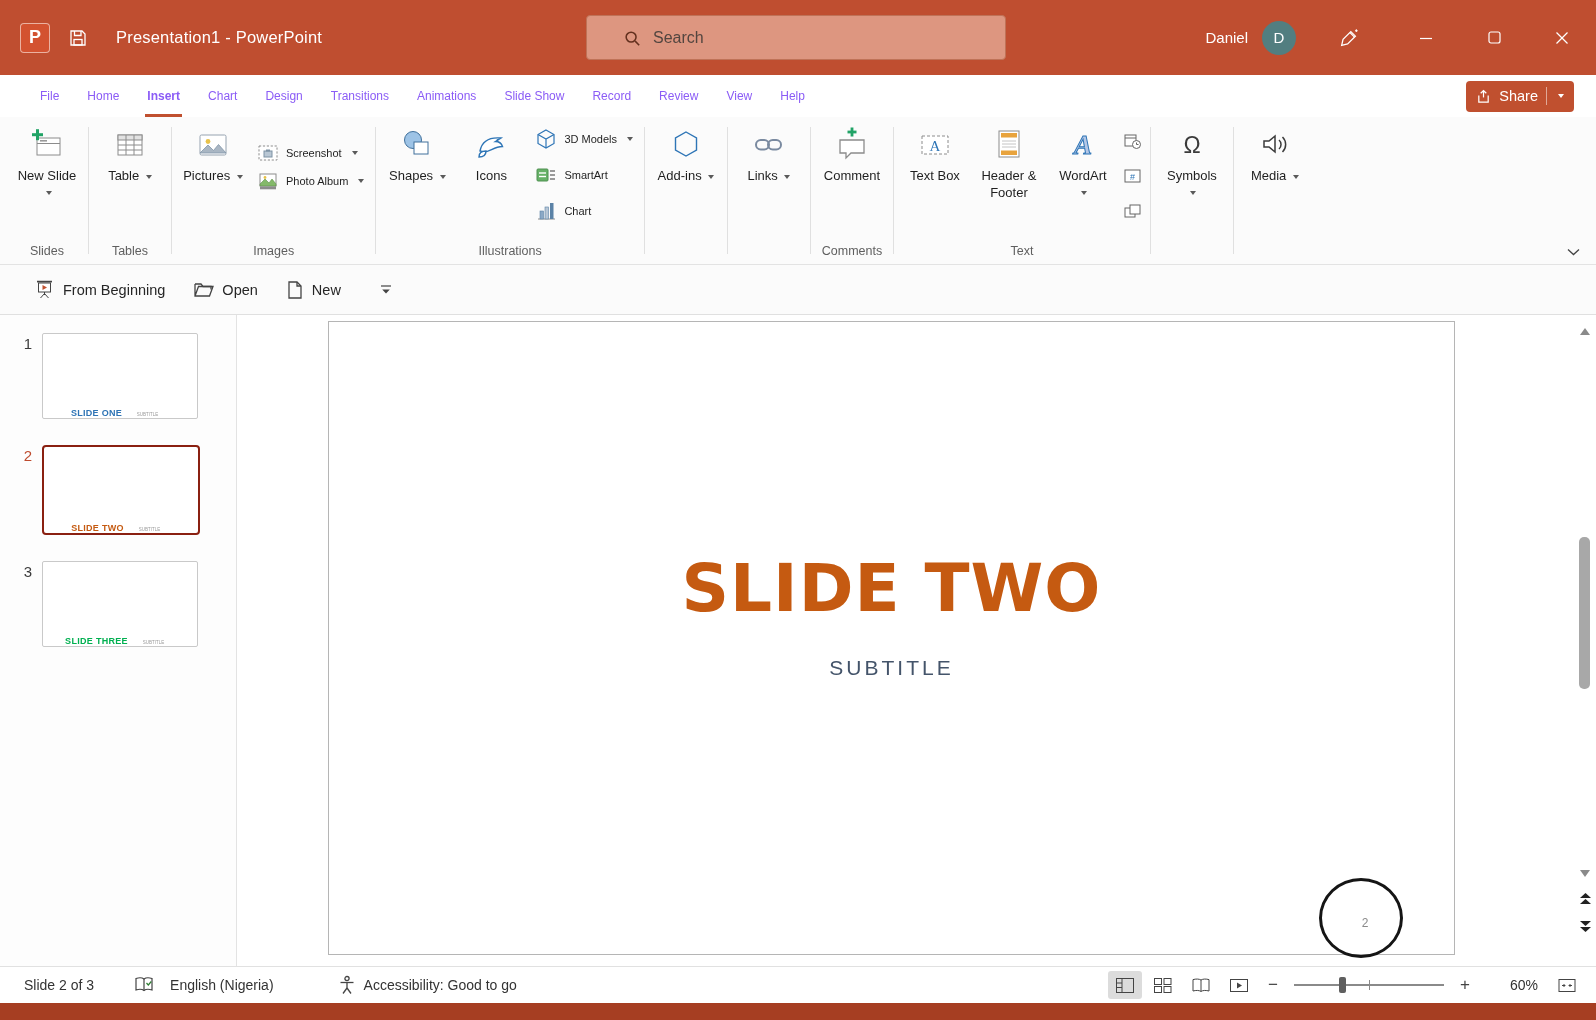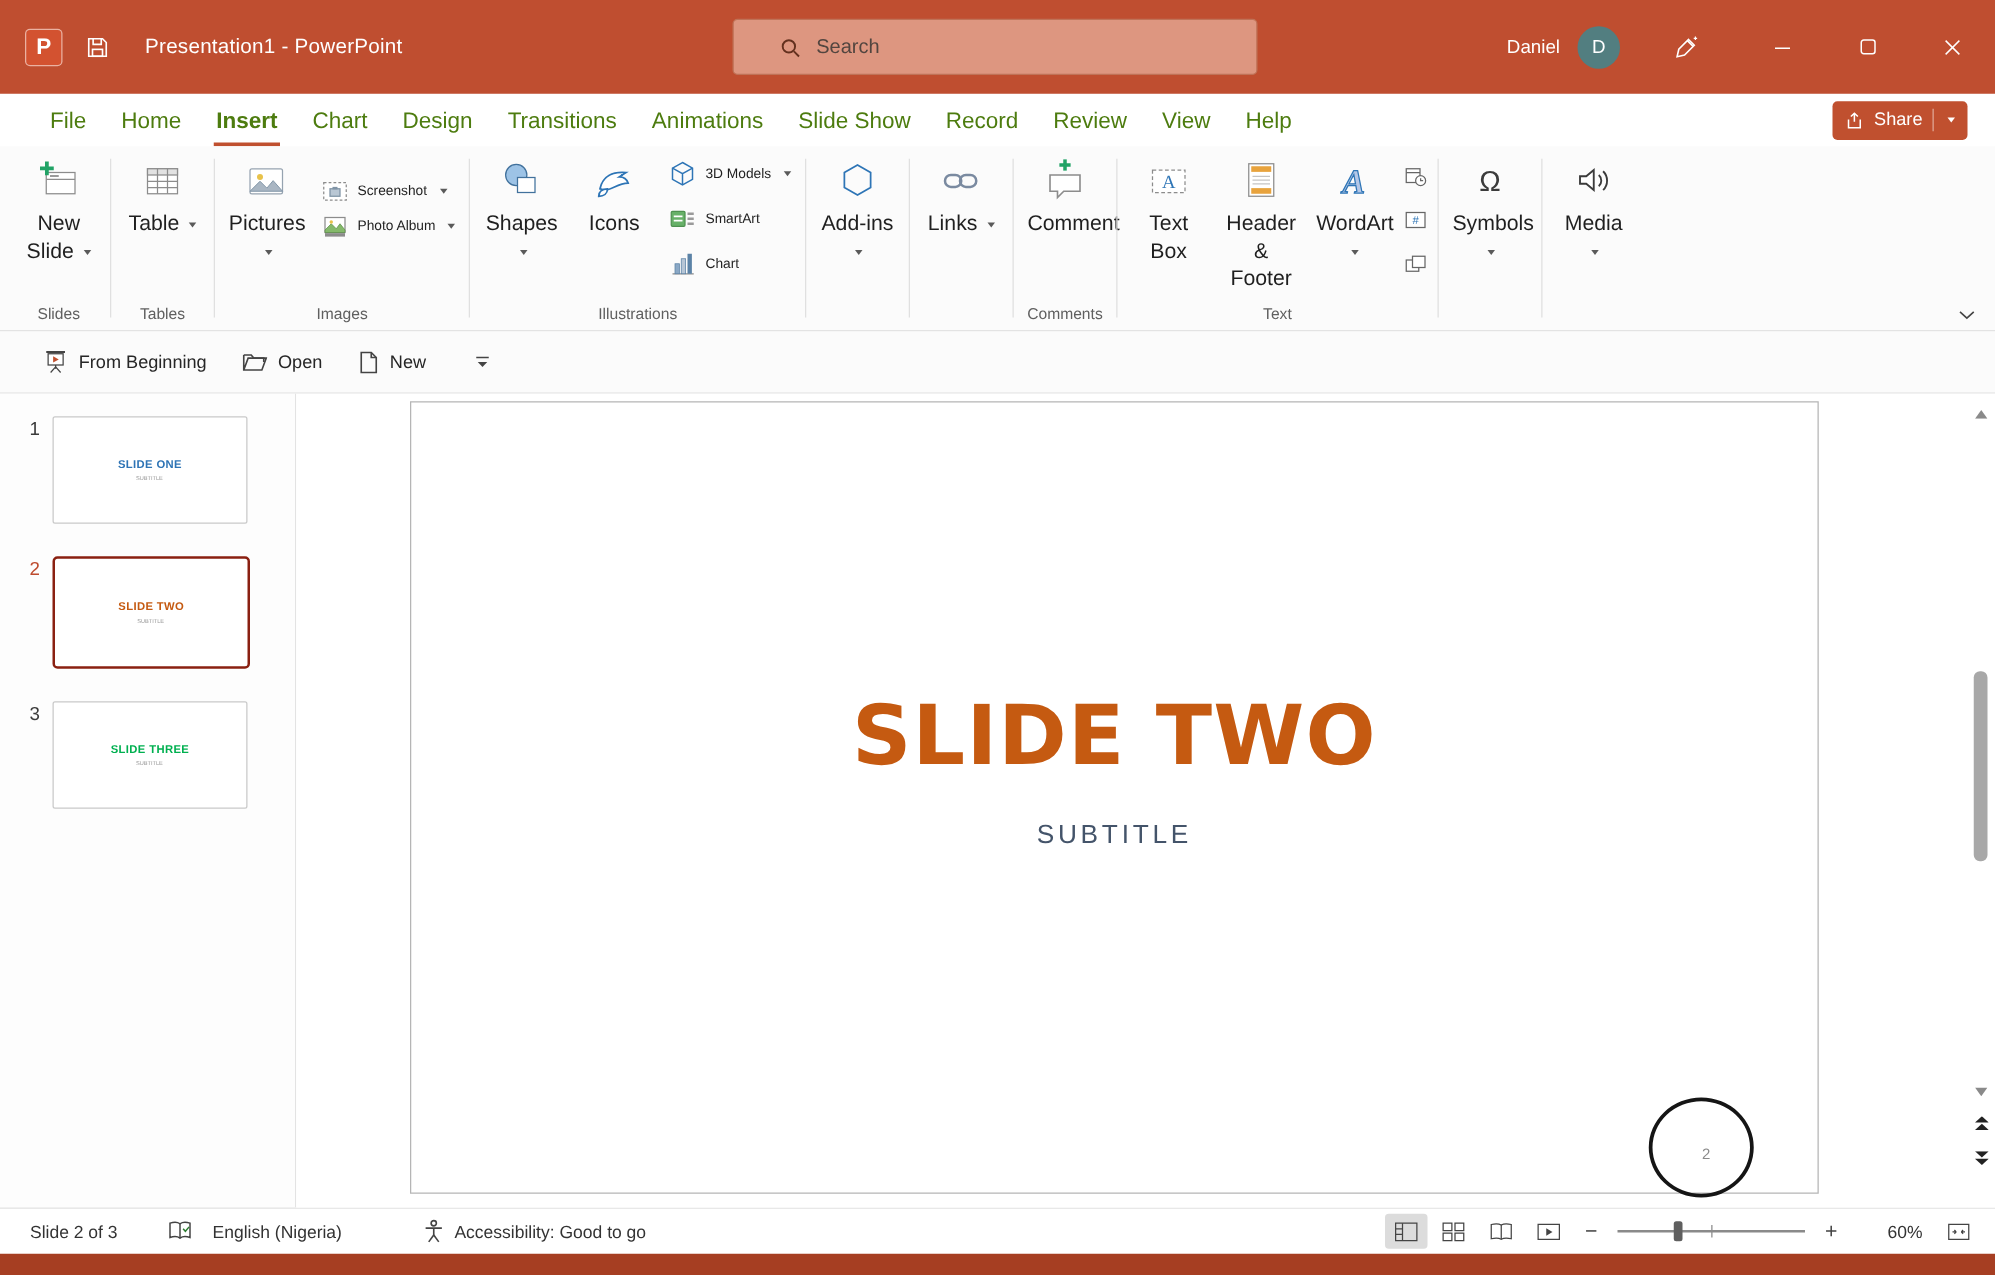--- a/index.html
+++ b/index.html
@@ -23,41 +23,41 @@
   .tb-right { margin-left:auto; display:flex; align-items:center; height:100%; }
   .tb-user { font-size:15px; margin-right:14px; }
   .tb-avatar { width:34px; height:34px; border-radius:50%; background:#527E80; color:#fff;
                display:flex; align-items:center; justify-content:center; font-size:15px; margin-right:30px; }
   .tb-ink { width:46px; display:flex; justify-content:center; margin-right:20px; }
   .wbtn { width:68px; height:75px; display:flex; align-items:center; justify-content:center; }
 
   
   .menubar { height:42px; background:#fff; display:flex; align-items:stretch; padding:0 22px 0 26px;
              flex:0 0 auto; }
-  .tab { position:relative; display:flex; align-items:center; padding:0 14px; font-size:18px;
-         color:#4d7c0f; cursor:default; white-space:nowrap; }
+  .tab { position:relative; display:flex; align-items:center; padding:0 14px; font-size:12px;
+         color:#8b5cf6; cursor:default; white-space:nowrap; }
   .tab.active { font-weight:bold; }
   .tab.active::after { content:""; position:absolute; left:12px; right:12px; bottom:0; height:3px;
          background:#C0502F; }
   .share-btn { margin-left:auto; align-self:center; height:31px; background:#C0502F; color:#fff;
          border:none; border-radius:4px; display:flex; align-items:center; gap:8px; padding:0 10px;
          font-size:14.5px; font-family:inherit; cursor:pointer; }
   .share-div { width:1px; height:18px; background:rgba(255,255,255,.5); }
 
   
   .ribbon { height:148px; background:#FBFBFB; border-bottom:1px solid #E3E3E3; display:flex;
             padding:2px 6px 0 10px; position:relative; flex:0 0 auto; }
   .rgroup { display:flex; flex-direction:column; }
   .rgroup-body { flex:1; display:flex; align-items:flex-start; }
   .rgroup-label { height:26px; display:flex; align-items:center; justify-content:center;
                   font-size:12.5px; color:#5F5F5F; }
   .rsep { width:1px; background:#E0E0E0; margin:8px 4px 10px 4px; }
   .btn-large { display:flex; flex-direction:column; align-items:center; padding:8px 7px 0 7px;
                min-width:58px; color:#1F1F1F; cursor:default; border-radius:3px; }
-  .btn-large .lbl { width:60px; text-align:center; font-size:17px; line-height:1.3; margin-top:5px; }
+  .btn-large .lbl { width:60px; text-align:center; font-size:13px; line-height:1.3; margin-top:5px; }
   .chev { width:0; height:0; border-left:3.5px solid transparent; border-right:3.5px solid transparent;
           border-top:4px solid #5A5A5A; display:inline-block; margin-left:3px; vertical-align:middle; }
   .rstack { display:flex; flex-direction:column; }
   .rstack.two { padding-top:20px; }
   .rstack.three { padding-top:6px; gap:8px; }
   .btn-med { display:flex; align-items:center; gap:7px; font-size:11px; color:#1F1F1F;
              padding:3px 7px; border-radius:3px; cursor:default; white-space:nowrap; }
   .btn-small { width:26px; height:24px; display:flex; align-items:center; justify-content:center;
                border-radius:3px; cursor:default; }
   .ribbon-collapse { position:absolute; right:16px; bottom:8px; cursor:pointer; }
@@ -69,21 +69,21 @@
              padding:6px 10px; border-radius:3px; cursor:default; }
   .qb-custom { margin-left:14px; padding:6px; cursor:pointer; }
 
   
   .workspace { flex:1; display:flex; min-height:0; background:#fff; }
   .thumbs { width:237px; border-right:1px solid #E3E3E3; padding-top:18px; background:#FDFDFD; }
   .thumb-row { display:flex; gap:10px; padding:0 0 0 16px; margin-bottom:26px; }
   .thumb-num { width:16px; text-align:right; font-size:15px; color:#3B3B3B; padding-top:2px; }
   .thumb-num.sel { color:#BE4B2E; }
   .thumb-frame { width:156px; height:86px; background:#fff; border:1px solid #C9C9C9; border-radius:2px;
-                 display:flex; flex-direction:column; align-items:center; justify-content:center;
+                 display:flex; flex-direction:row; align-items:flex-end; justify-content:center;
                  gap:4px; cursor:pointer; }
   .thumb-frame.selected { width:158px; height:90px; border:2.5px solid #8A2011; border-radius:4px; }
   .thumb-title { font-size:9px; font-weight:bold; letter-spacing:.3px; }
   .thumb-sub { font-size:9px; color:#9A9A9A; transform:scale(.5); transform-origin:center top; height:6px; }
 
   .canvas { flex:1; position:relative; background:#fff; min-width:0; }
   .slide { position:absolute; left:91px; top:6px; width:1127px; height:634px; background:#fff;
            border:1px solid #B5B5B5; }
   .slide-title { position:absolute; top:228px; left:0; right:0; text-align:center;
                  font-family:"DejaVu Sans", sans-serif; font-weight:800; font-size:66px;

